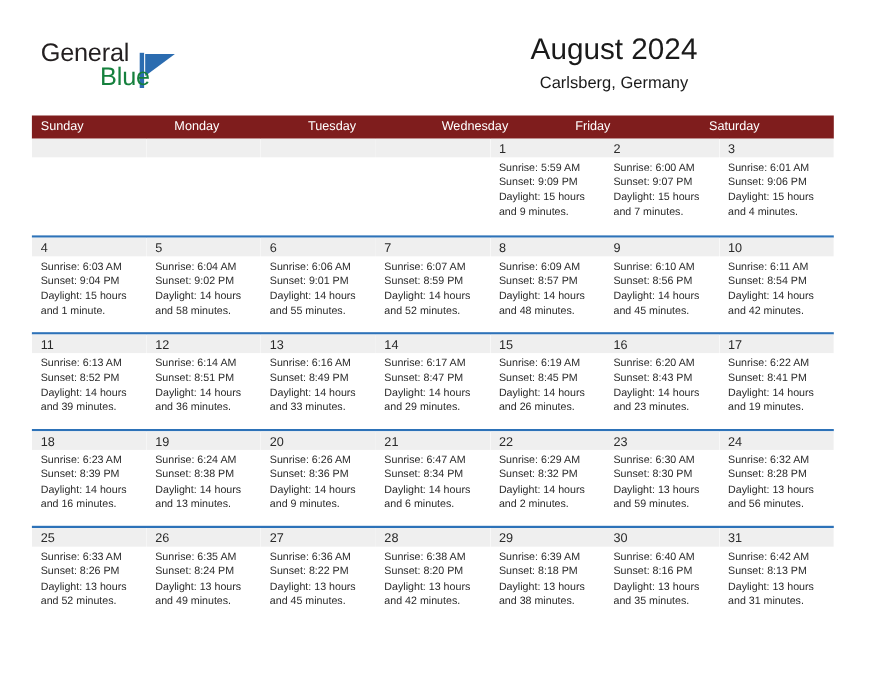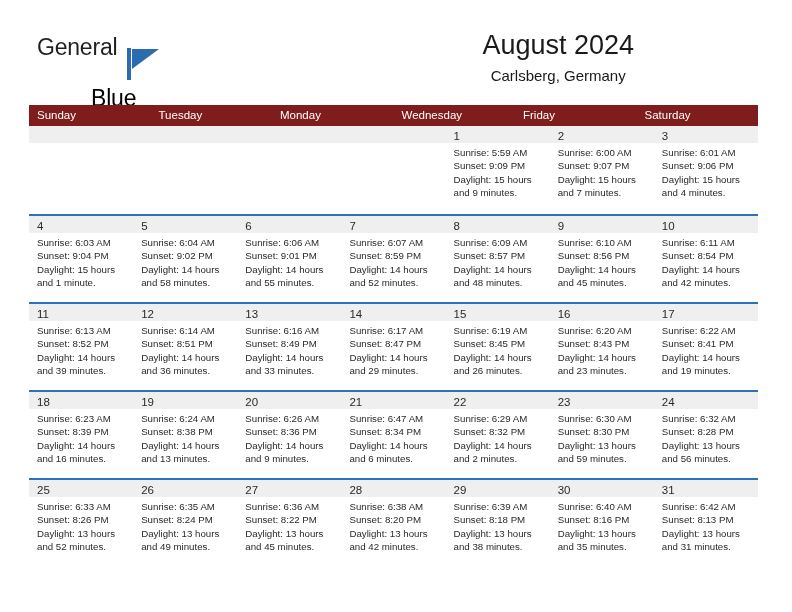--- a/index.html
+++ b/index.html
@@ -45,24 +45,23 @@
     color: #231f20;
     line-height: 26px;
     white-space: nowrap;
   }
   .brand-blue {
     position: absolute;
     left: 62px;
     top: 22px;
     font-size: 23px;
     letter-spacing: -0.2px;
-    color: #000000;
+    color: #15803d;
     line-height: 26px;
     white-space: nowrap;
-    margin-top: 29px;
   }
   .brand-mark {
     position: absolute;
     left: 98px;
     top: 14px;
     width: 34px;
     height: 32px;
   }
   .brand-mark .bar {
     position: absolute;
@@ -185,22 +184,22 @@
       <div class="cal-title">August 2024</div>
       <div class="cal-subtitle">Carlsberg, Germany</div>
     </div>
 
   </div>
 
   <div class="calendar">
 
     <div class="cal-head">
       <div class="hcell">Sunday</div>
+      <div class="hcell">Monday</div>
       <div class="hcell">Tuesday</div>
-      <div class="hcell">Monday</div>
       <div class="hcell">Wednesday</div>
       <div class="hcell">Friday</div>
       <div class="hcell">Saturday</div>
     </div>
 
     <div id="weeks-container">
         <div class="week">
           <div class="daycell empty">
             <div class="daynum-band"><span class="daynum"></span></div>
             <div class="daybody">

